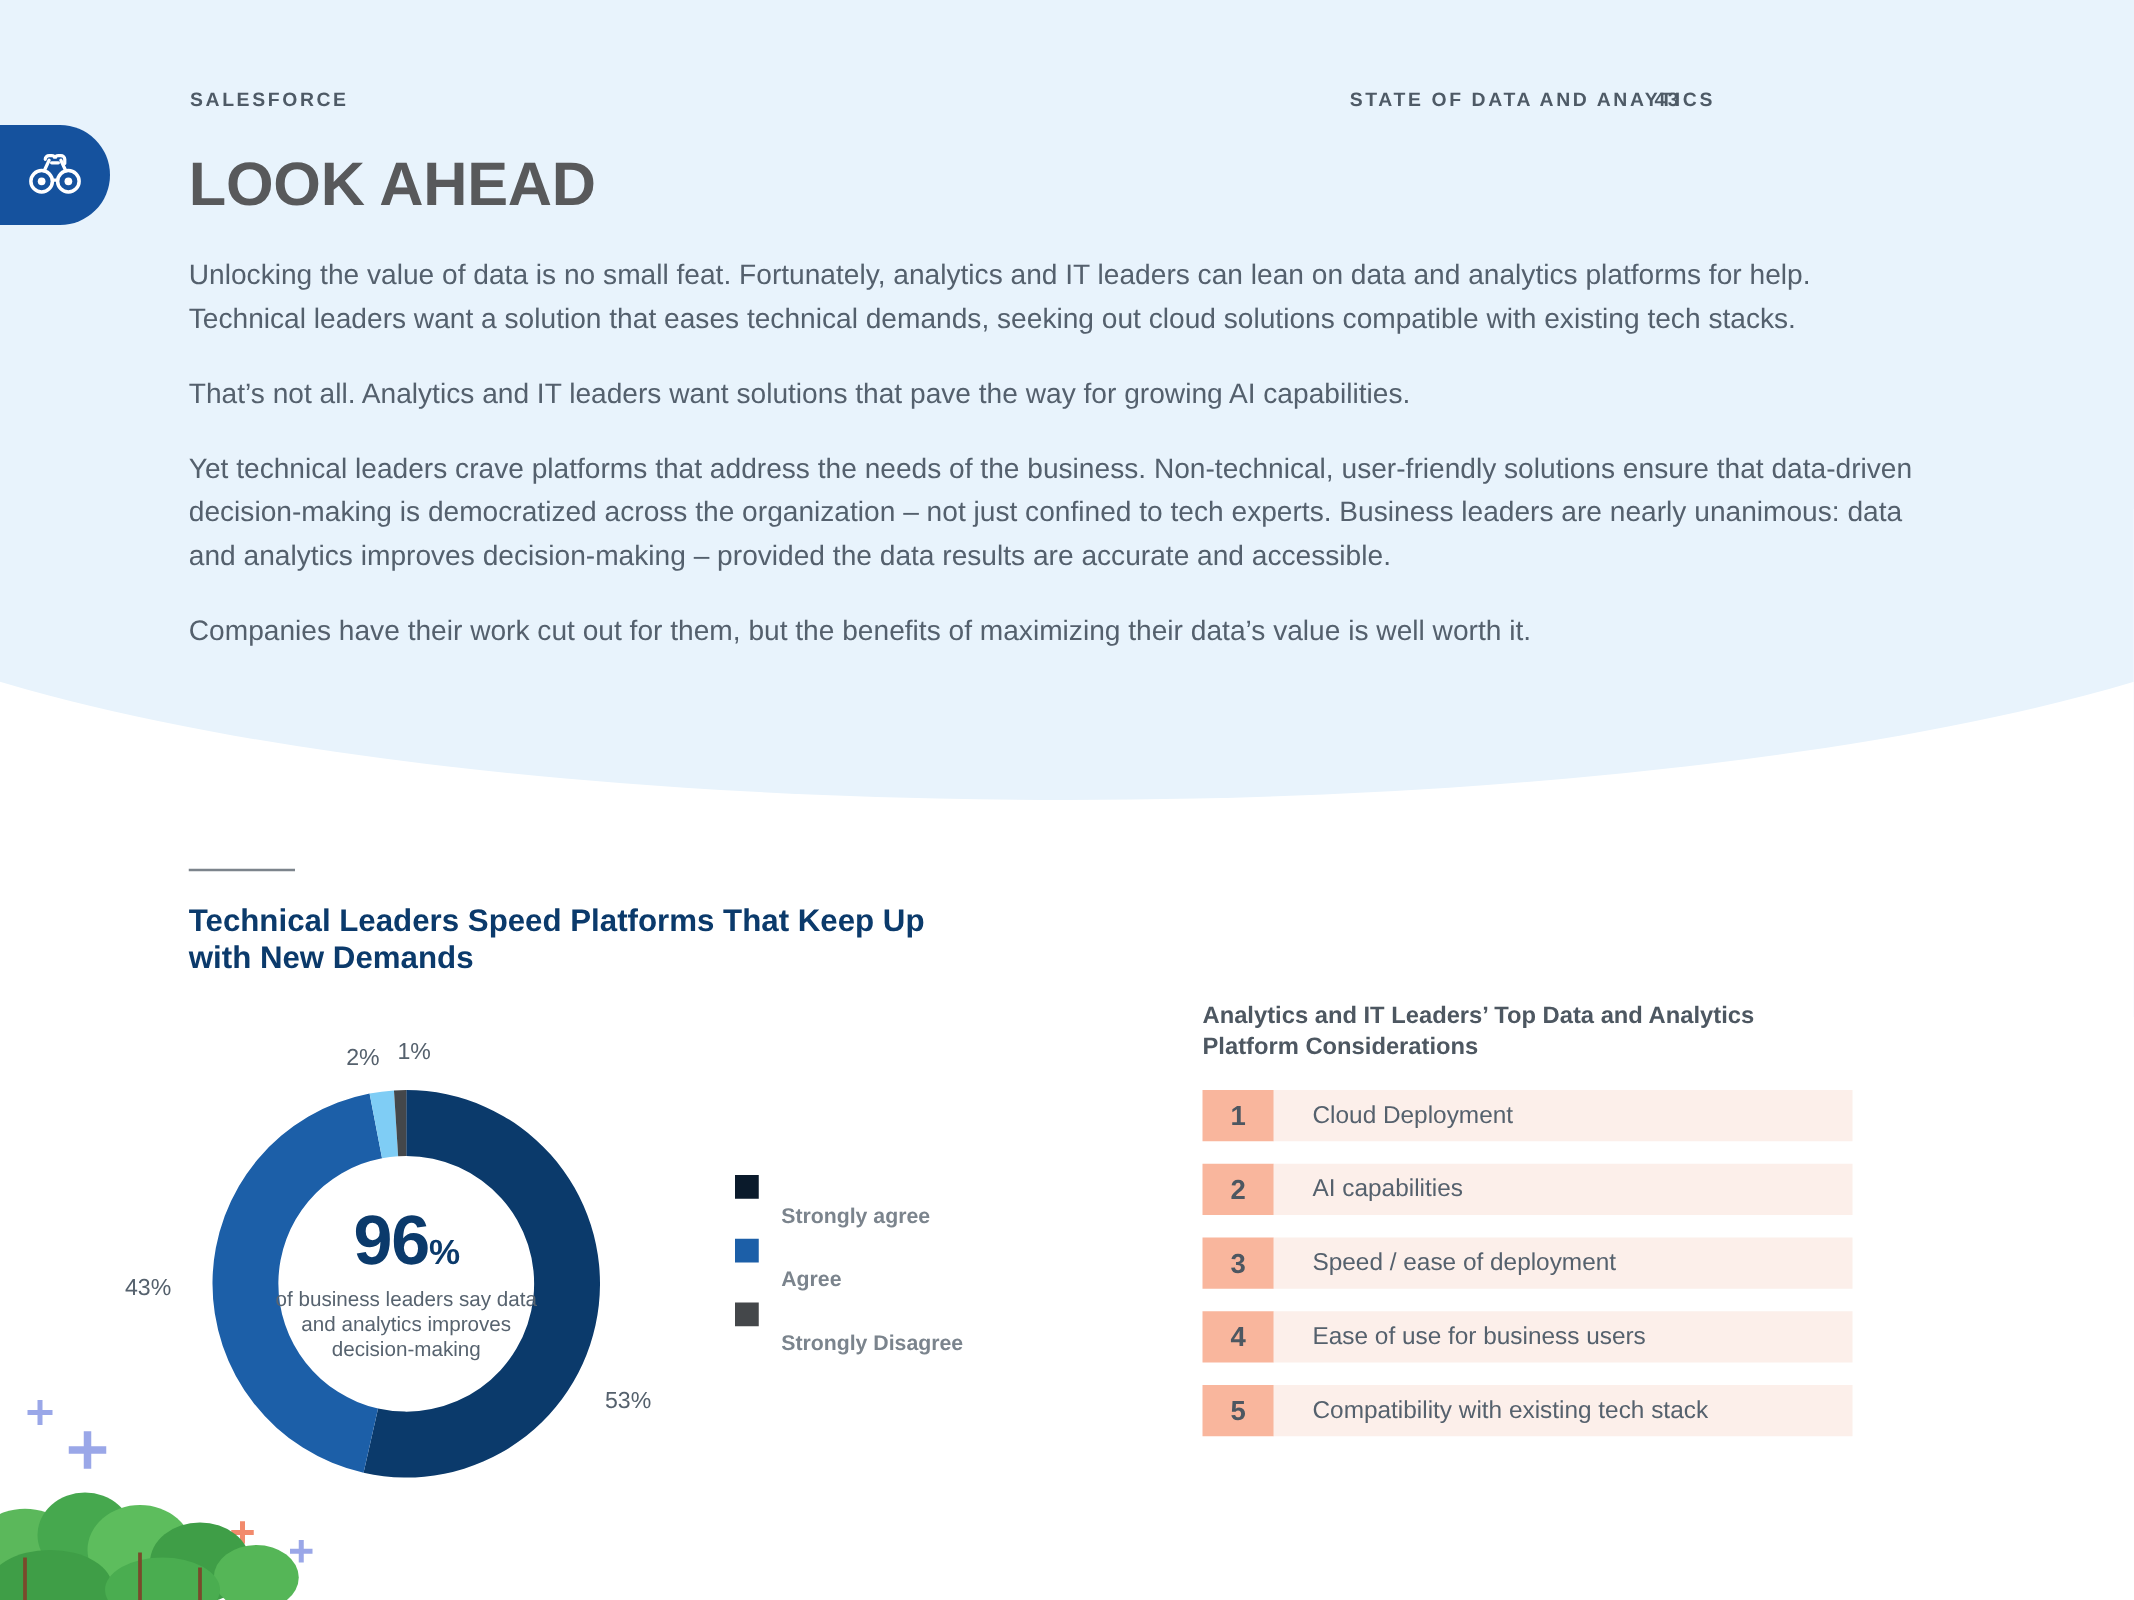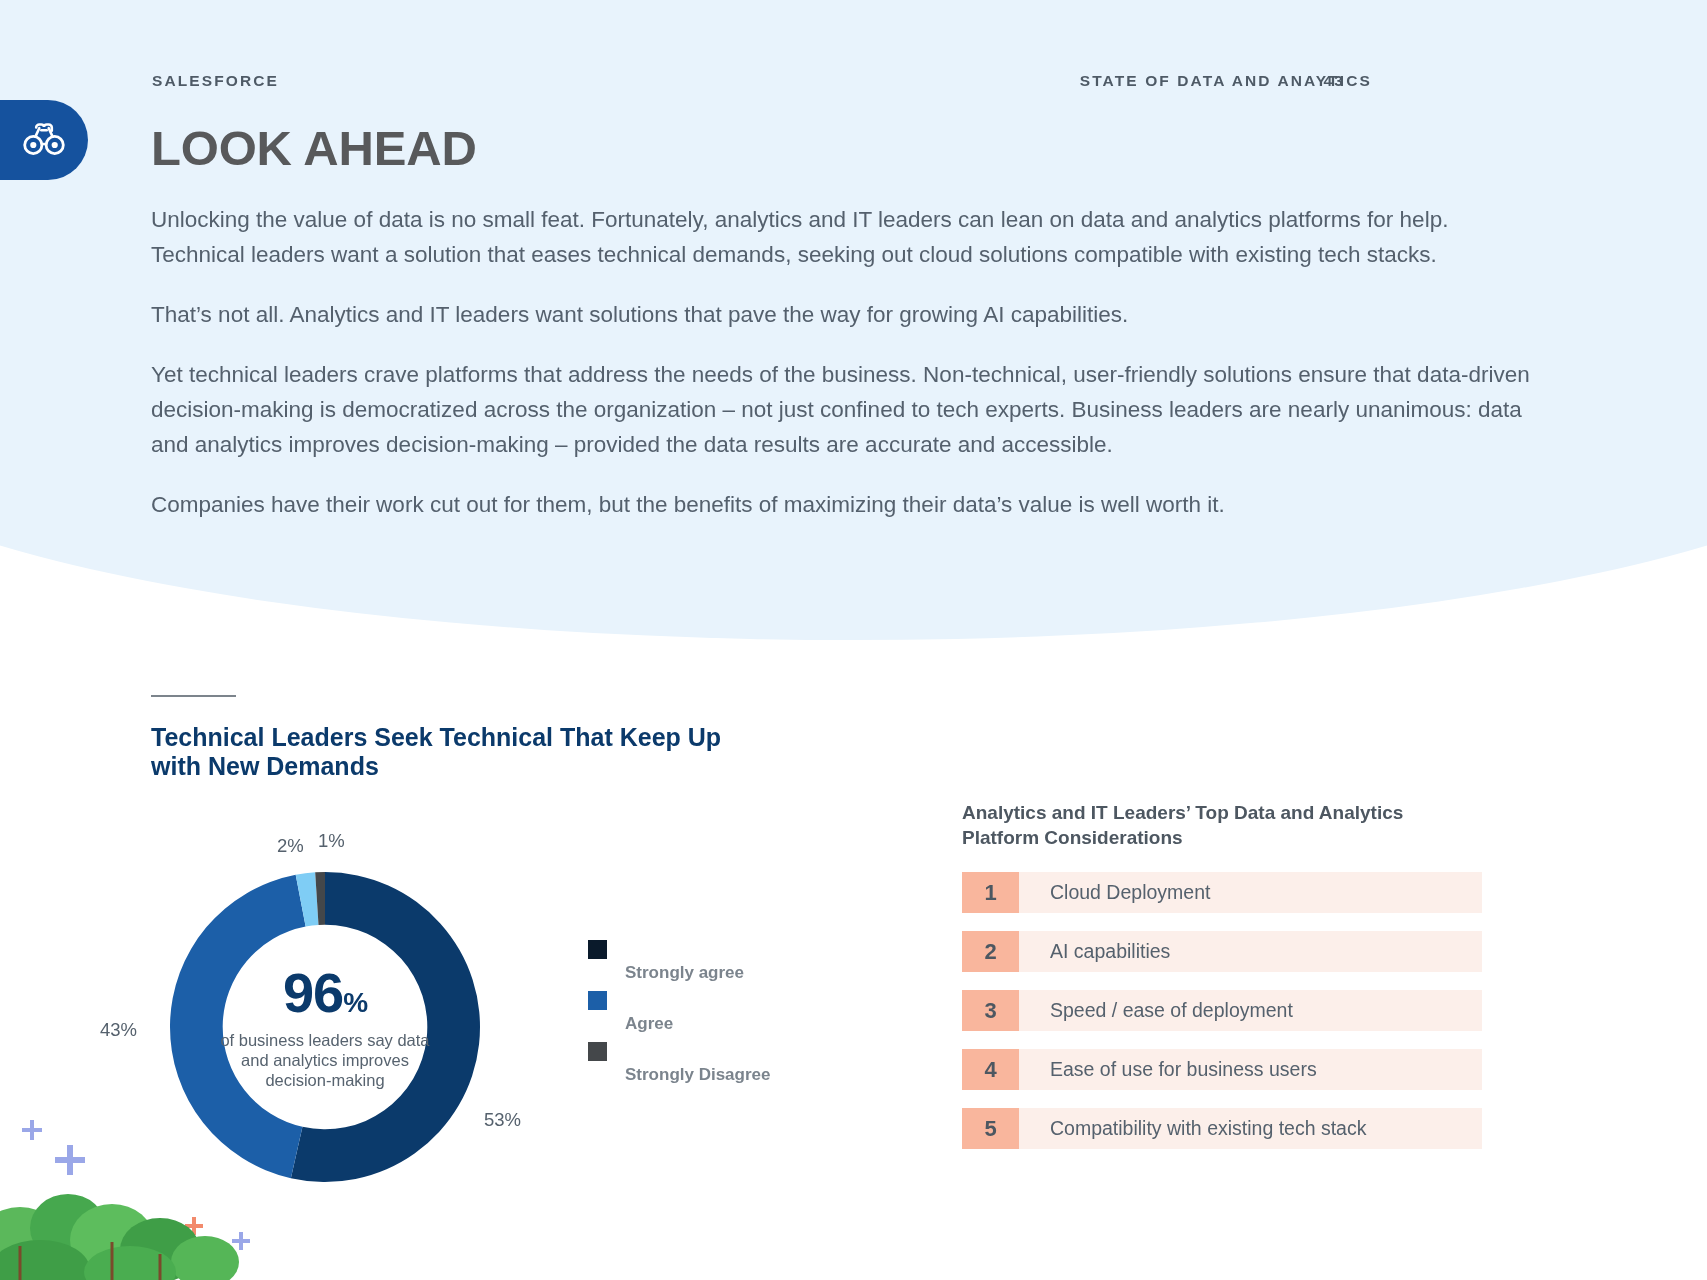--- a/index.html
+++ b/index.html
@@ -300,21 +300,21 @@
 <h1 class="page-title">LOOK AHEAD</h1>
 
 <div class="intro">
   <p>Unlocking the value of data is no small feat. Fortunately, analytics and IT leaders can lean on data and analytics platforms for help. Technical leaders want a solution that eases technical demands, seeking out cloud solutions compatible with existing tech stacks.</p>
   <p>That’s not all. Analytics and IT leaders want solutions that pave the way for growing AI capabilities.</p>
   <p>Yet technical leaders crave platforms that address the needs of the business. Non-technical, user-friendly solutions ensure that data-driven decision-making is democratized across the organization – not just confined to tech experts. Business leaders are nearly unanimous: data and analytics improves decision-making – provided the data results are accurate and accessible.</p>
   <p>Companies have their work cut out for them, but the benefits of maximizing their data’s value is well worth it.</p>
 </div>
 
 <div class="chart-rule"></div>
-<div class="chart-title">Technical Leaders Seek Technical That Keep Up with New Demands</div>
+<div class="chart-title">Technical Leaders Speed Platforms That Keep Up with New Demands</div>
 
 <div class="donut-wrap">
   <svg id="donut-svg" width="330" height="330" viewBox="0 0 330 330">
       <path d="M 165 10 A 155 155 0 1 1 130.85186741808627 316.19161696723813 L 142.46223249593695 264.7864671983772 A 102.30000000000001 102.30000000000001 0 1 0 165 62.69999999999999 Z" fill="#0b3a6b"></path>
       <path d="M 130.85186741808627 316.19161696723813 A 155 155 0 0 1 135.6660571241365 12.801051924280443 L 145.6395977019301 64.54869427002508 A 102.30000000000001 102.30000000000001 0 0 0 142.46223249593695 264.7864671983772 Z" fill="#1c5fa8"></path>
       <path d="M 135.6660571241365 12.801051924280443 A 155 155 0 0 1 155.16929245323252 10.312065146857918 L 158.51173301913346 62.905962996926206 A 102.30000000000001 102.30000000000001 0 0 0 145.6395977019301 64.54869427002508 Z" fill="#7fcdf5"></path>
       <path d="M 155.16929245323252 10.312065146857918 A 155 155 0 0 1 164.99999999999997 10 L 164.99999999999997 62.69999999999999 A 102.30000000000001 102.30000000000001 0 0 0 158.51173301913346 62.905962996926206 Z" fill="#44474a"></path>
     </svg>
   <div class="donut-center">
     <div class="donut-big"><span>96</span><span class="pct">%</span></div>

